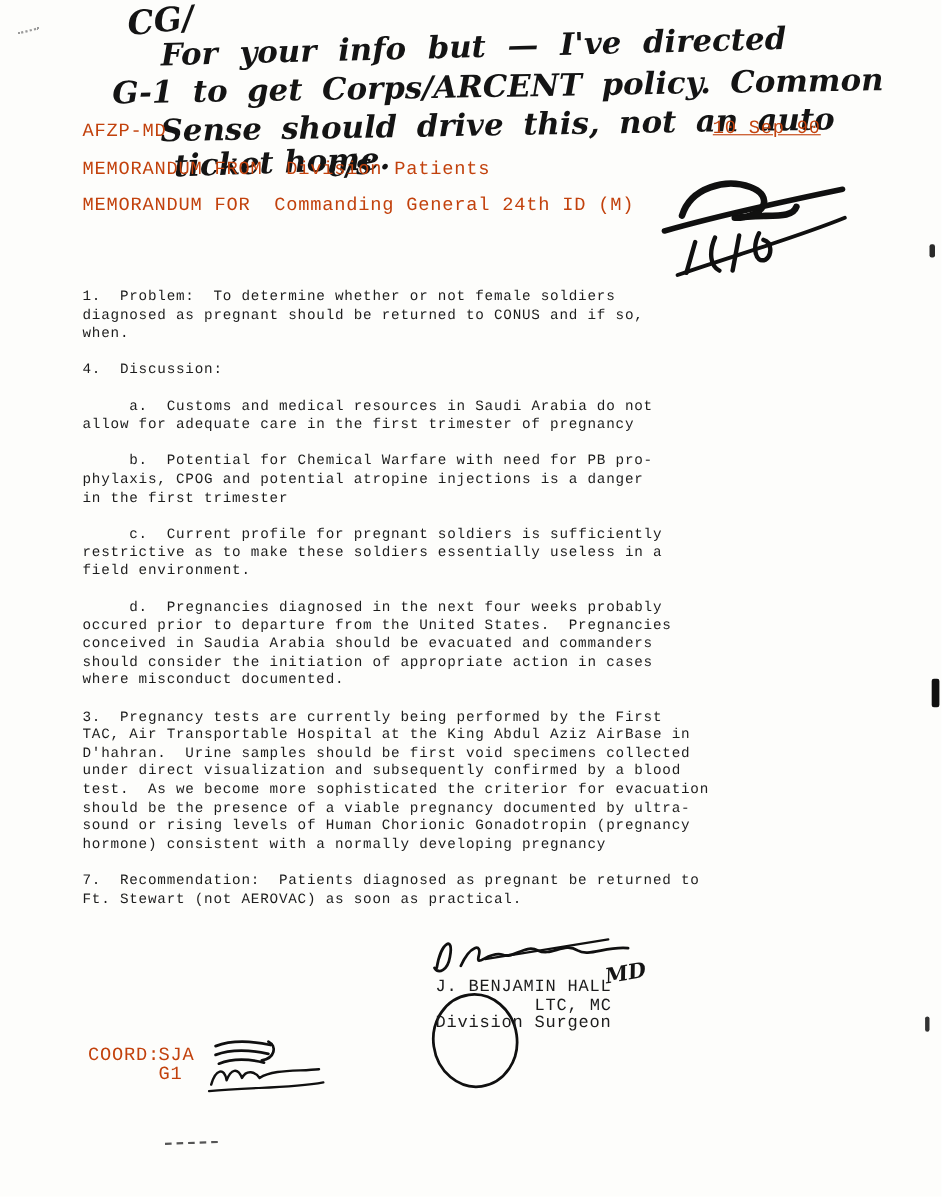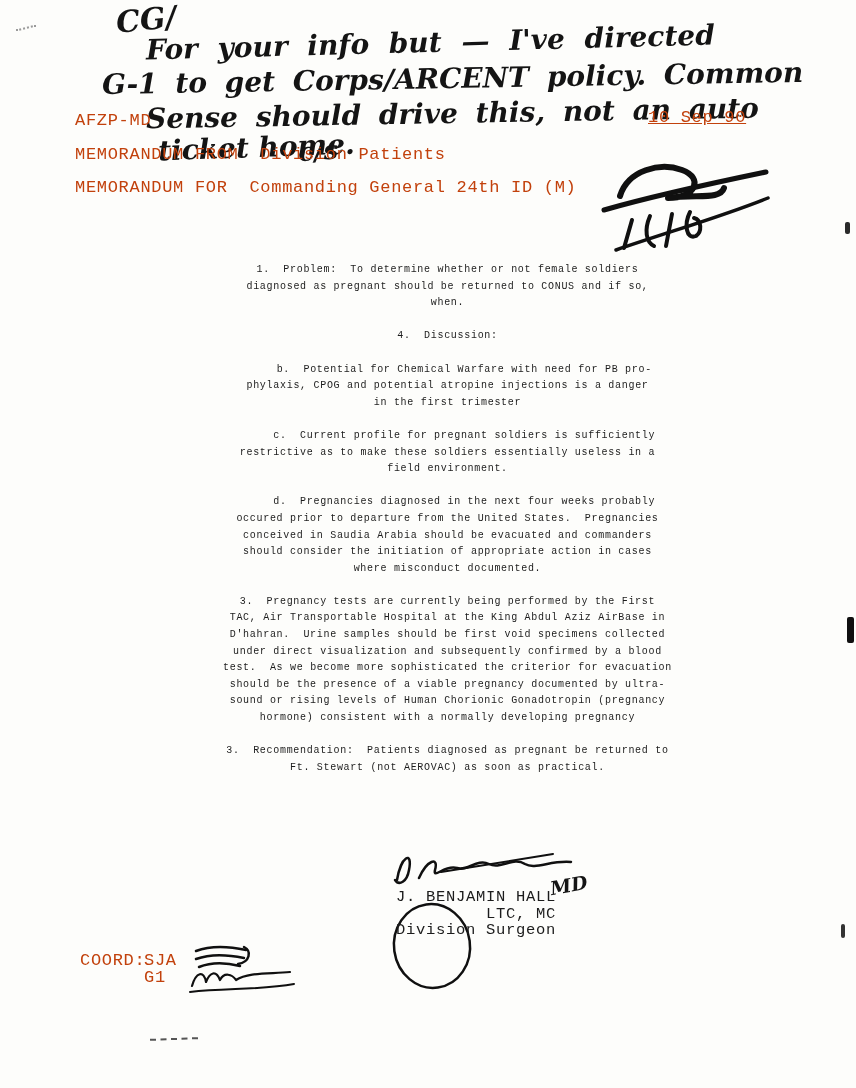--- a/index.html
+++ b/index.html
@@ -22,26 +22,25 @@
   }
   .office-symbol { left:75px;  top:111px; }
   .date          { left:648px; top:108px;text-decoration:underline; }
   .memo-from     { left:75px;  top:145px; }
   .memo-for      { left:75px;  top:178px; }
   .subject       { left:75px;  top:211px; }
 
   .body-block { position:absolute; left:75px; top:262px; width:745px; }
   .para {
     font-family:"Liberation Mono","DejaVu Sans Mono",monospace;
-    font-size:10px;
+    font-size:13px;
     letter-spacing:0.7px;
     line-height:16.6px;
     color:#1c1c1c;
     white-space:pre-wrap;
-    text-align:center;
   }
   .para + .para { margin-top:16.6px; }
 
   .sig-block { position:absolute; left:396px; top:889px; }
   .sig-line {
     font-family:"Liberation Mono","DejaVu Sans Mono",monospace;
     font-size:15.5px; letter-spacing:0.7px; line-height:16.6px;
     color:#1c1c1c; white-space:pre;text-align:right;
   }
   .coord-label { left:80px;  top:951px; }
@@ -109,40 +108,42 @@
   <div class="typed office-symbol">AFZP-MD</div>
   <div class="typed date">10 Sep 90</div>
   <div class="typed memo-from">MEMORANDUM FROM  Division Patients</div>
   <div class="typed memo-for">MEMORANDUM FOR  Commanding General 24th ID (M)</div>
 
   <div class="body-block">
     <div class="para">1.  Problem:  To determine whether or not female soldiers
 diagnosed as pregnant should be returned to CONUS and if so,
 when.</div>
     <div class="para">4.  Discussion:</div>
+    <div class="para">     a.  Customs and medical resources in Saudi Arabia do not
+allow for adequate care in the first trimester of pregnancy</div>
     <div class="para">     b.  Potential for Chemical Warfare with need for PB pro-
 phylaxis, CPOG and potential atropine injections is a danger
 in the first trimester</div>
     <div class="para">     c.  Current profile for pregnant soldiers is sufficiently
 restrictive as to make these soldiers essentially useless in a
 field environment.</div>
     <div class="para">     d.  Pregnancies diagnosed in the next four weeks probably
 occured prior to departure from the United States.  Pregnancies
 conceived in Saudia Arabia should be evacuated and commanders
 should consider the initiation of appropriate action in cases
 where misconduct documented.</div>
     <div class="para">3.  Pregnancy tests are currently being performed by the First
 TAC, Air Transportable Hospital at the King Abdul Aziz AirBase in
 D'hahran.  Urine samples should be first void specimens collected
 under direct visualization and subsequently confirmed by a blood
 test.  As we become more sophisticated the criterior for evacuation
 should be the presence of a viable pregnancy documented by ultra-
 sound or rising levels of Human Chorionic Gonadotropin (pregnancy
 hormone) consistent with a normally developing pregnancy</div>
-    <div class="para">3.  Recommendation:  Patients diagnosed as pregnant be returned to
+    <div class="para">7.  Recommendation:  Patients diagnosed as pregnant be returned to
 Ft. Stewart (not AEROVAC) as soon as practical.</div>
   </div>
 
   <svg class="pen-svg" style="left:383px; top:842px;" width="205" height="55" viewBox="0 0 205 55">
     <path d="M14,38 C18,14 30,8 26,28 C24,40 16,44 12,38" stroke-width="2.5"></path>
     <path d="M36,36 C44,18 56,14 52,28 C50,38 62,22 74,26 C84,30 94,16 106,22 C118,28 130,14 142,22 C152,28 168,18 188,20" stroke-width="2.5"></path>
     <path d="M58,30 L170,12" stroke-width="2"></path>
   </svg>
 
   <svg class="pen-svg" style="left:388px; top:900px;" width="95" height="95" viewBox="0 0 95 95">

